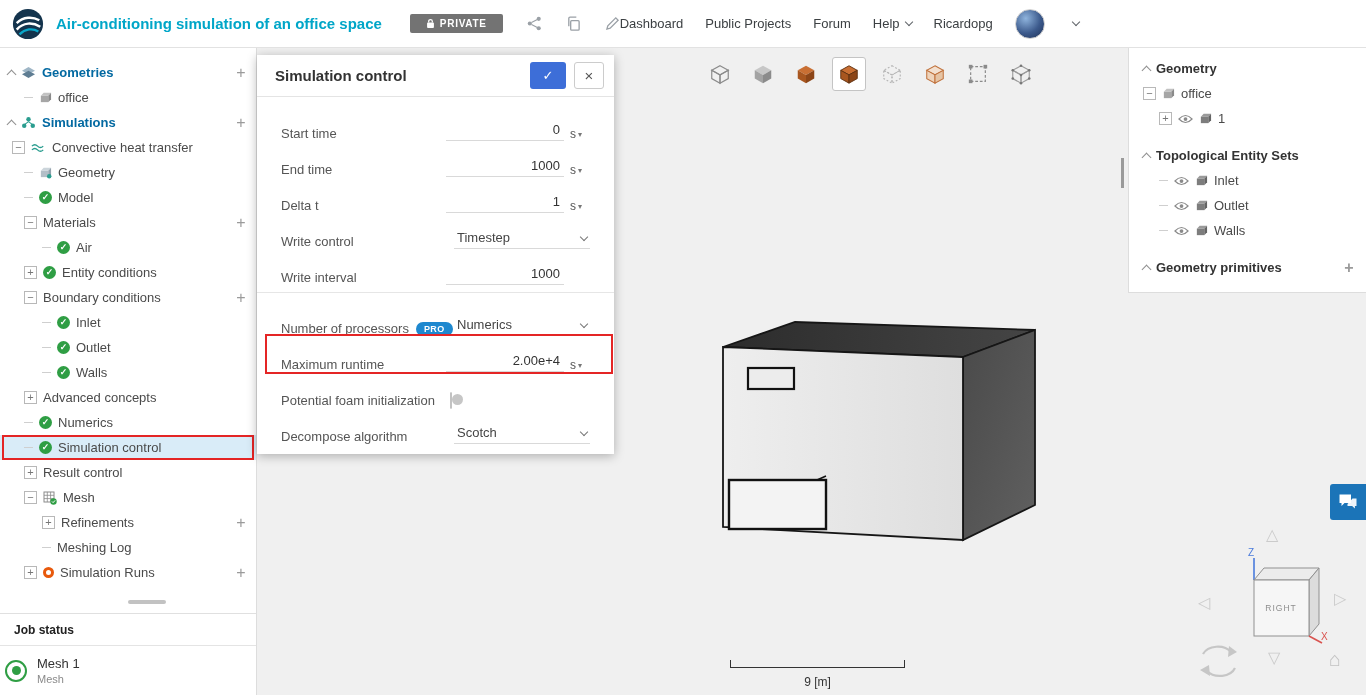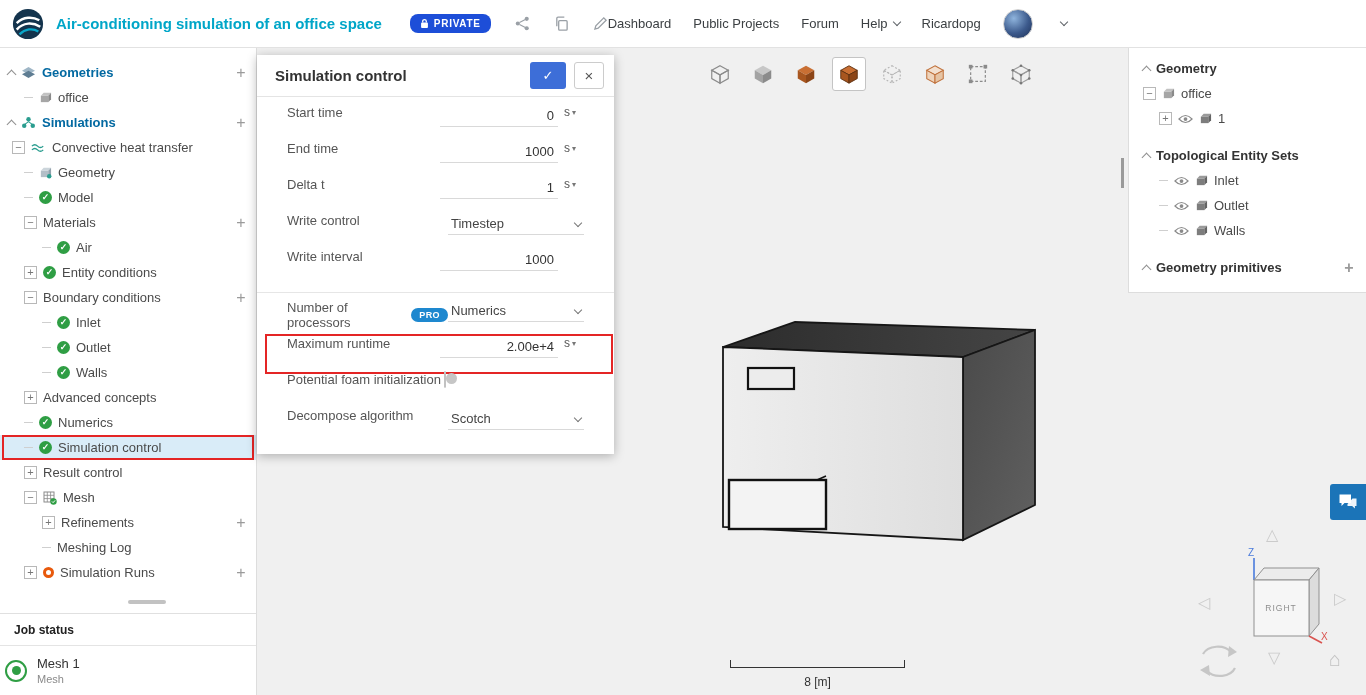--- a/index.html
+++ b/index.html
@@ -4,21 +4,21 @@
 <style>
   * { margin:0; padding:0; box-sizing:border-box; }
   html,body { width:1366px; height:695px; overflow:hidden; }
   body { font-family:"Liberation Sans", sans-serif; font-size:13px; color:#444; background:#fff; position:relative; }
 
   
   .header{position:absolute;top:0;left:0;right:0;height:48px;background:#fff;border-bottom:1px solid #e2e2e2;display:flex;align-items:center;justify-content:flex-start;padding:0 16px 0 12px;z-index:40}
   .h-left{display:flex;align-items:center;gap:12px}
   .logo{width:32px;height:32px;flex:none;cursor:pointer}
   .title{color:#00a6c8;font-size:15px;font-weight:700;margin-right:16px;white-space:nowrap}
-  .badge{background:#1d4ed8;color:#fff;font-size:10px;font-weight:700;letter-spacing:.7px;border-radius:8px;padding:4px 10px;display:inline-flex;align-items:center;gap:5px}
+  .badge{background:#737373;color:#fff;font-size:10px;font-weight:700;letter-spacing:.7px;border-radius:2px;padding:4px 16px;display:inline-flex;align-items:center;gap:5px}
   .hicon{color:#9aa0a6;margin-left:12px;cursor:pointer;display:inline-flex}
   .h-right{display:flex;align-items:center;gap:22px;font-size:13px;color:#3c4043}
   .h-right a{cursor:pointer;display:inline-flex;align-items:center;white-space:nowrap}
   .cdn{width:6px;height:6px;border-right:1.5px solid #5f6368;border-bottom:1.5px solid #5f6368;transform:rotate(45deg);display:inline-block;margin-left:6px;margin-bottom:3px}
   .avatar{width:30px;height:30px;border-radius:50%;background:radial-gradient(circle at 35% 30%, #8fb4dd, #3c5a8c 55%, #1d2f55);border:1px solid #d0d0d0;cursor:pointer}
 
   
   .sidebar{position:absolute;top:48px;left:0;width:257px;bottom:0;background:#fff;border-right:1px solid #ddd;z-index:30}
   .tree{padding-top:12px}
   .trow{height:25px;display:flex;align-items:center;gap:6px;padding-right:6px;position:relative;font-size:13px;color:#4a4a4a;cursor:pointer;white-space:nowrap}
@@ -48,21 +48,21 @@
   .js-title{font-size:13px;color:#333}
   .js-sub{font-size:11px;color:#8a8a8a;margin-top:2px}
 
   
   .panel{position:absolute;left:257px;top:55px;width:357px;background:#fff;box-shadow:0 2px 10px rgba(0,0,0,.28);z-index:35}
   .p-head{height:42px;display:flex;align-items:center;padding:0 10px 0 18px;border-bottom:1px solid #e4e4e4}
   .p-title{font-size:15px;font-weight:700;color:#333;flex:1}
   .btn-confirm{width:36px;height:27px;background:#3d6ed8;border:none;border-radius:3px;color:#fff;display:flex;align-items:center;justify-content:center;font-size:13px;margin-right:8px;cursor:pointer}
   .btn-close{width:30px;height:27px;background:#fff;border:1px solid #ccc;border-radius:3px;color:#555;display:flex;align-items:center;justify-content:center;font-size:15px;cursor:pointer}
   .p-body{padding:8px 0 10px}
-  .p-row{height:36px;display:flex;align-items:flex-start;padding:0 30px;position:relative}
+  .p-row{height:36px;display:flex;align-items:flex-end;padding:0 24px;position:relative}
   .p-label{flex:1;font-size:13px;color:#555;display:flex;align-items:center;gap:7px}
   .p-num{width:118px;text-align:right;font-size:13px;color:#333;border:none;border-bottom:1px solid #d9d9d9;padding:3px 4px;background:transparent;outline:none;font-family:"Liberation Sans",sans-serif}
   .p-unit{font-size:12px;color:#555;margin-left:6px;width:20px;display:inline-flex;align-items:center;gap:2px;cursor:pointer}
   .ucaret{font-size:8px;color:#777}
   .p-select{width:136px;border-bottom:1px solid #d9d9d9;display:flex;justify-content:space-between;align-items:center;font-size:13px;color:#444;padding:3px 3px;cursor:pointer}
   .sel-caret{width:6px;height:6px;border-right:1.5px solid #777;border-bottom:1.5px solid #777;transform:rotate(45deg);margin-bottom:2px}
   .p-div{border-top:1px solid #e6e6e6;margin:7px 0}
   .pro{background:#1e88cf;color:#fff;font-size:9px;font-weight:700;padding:2px 8px;border-radius:8px;letter-spacing:.4px}
   .toggle{width:28px;height:15px;border:1px solid #c2c2c2;border-radius:8px;position:relative;background:#fafafa;cursor:pointer}
   .toggle::after{content:"";position:absolute;left:1px;top:1px;width:11px;height:11px;border-radius:50%;background:#c6c6c6}
@@ -236,21 +236,21 @@
     </defs>
     <polygon points="466,299 538,274 778,282 706,309" fill="url(#gtop)" stroke="#161616" stroke-width="1.8"></polygon>
     <polygon points="706,309 778,282 778,457 706,492" fill="url(#gside)" stroke="#161616" stroke-width="1.8"></polygon>
     <polygon points="466,299 706,309 706,492 466,479" fill="url(#gfront)" stroke="#161616" stroke-width="1.8"></polygon>
     <rect x="491" y="320" width="46" height="21" fill="#ececec" stroke="#111" stroke-width="2.2"></rect>
     <rect x="472" y="432" width="97" height="49" fill="#f3f3f3" stroke="#111" stroke-width="2.4"></rect>
     <line x1="560" y1="432" x2="569" y2="428" stroke="#111" stroke-width="1.4"></line>
   </svg>
 
   <div class="scalebar"></div>
-  <div class="scalelabel">8 [m]</div>
+  <div class="scalelabel">9 [m]</div>
 
   <span class="tri" style="left:1009px;top:479px">△</span>
   <span class="tri" style="left:941px;top:547px">◁</span>
   <span class="tri" style="left:1077px;top:543px">▷</span>
   <span class="tri" style="left:1011px;top:602px">▽</span>
 
   <svg class="scene" style="left:972px;top:496px;width:100px;height:104px">
     <line x1="25" y1="36" x2="25" y2="14" stroke="#4a7bdc" stroke-width="1.6"></line>
     <text x="19" y="12" font-size="10" fill="#4a7bdc">Z</text>
     <polygon points="25,36 35,24 90,24 80,36" fill="#ececec" stroke="#909090" stroke-width="1"></polygon>

